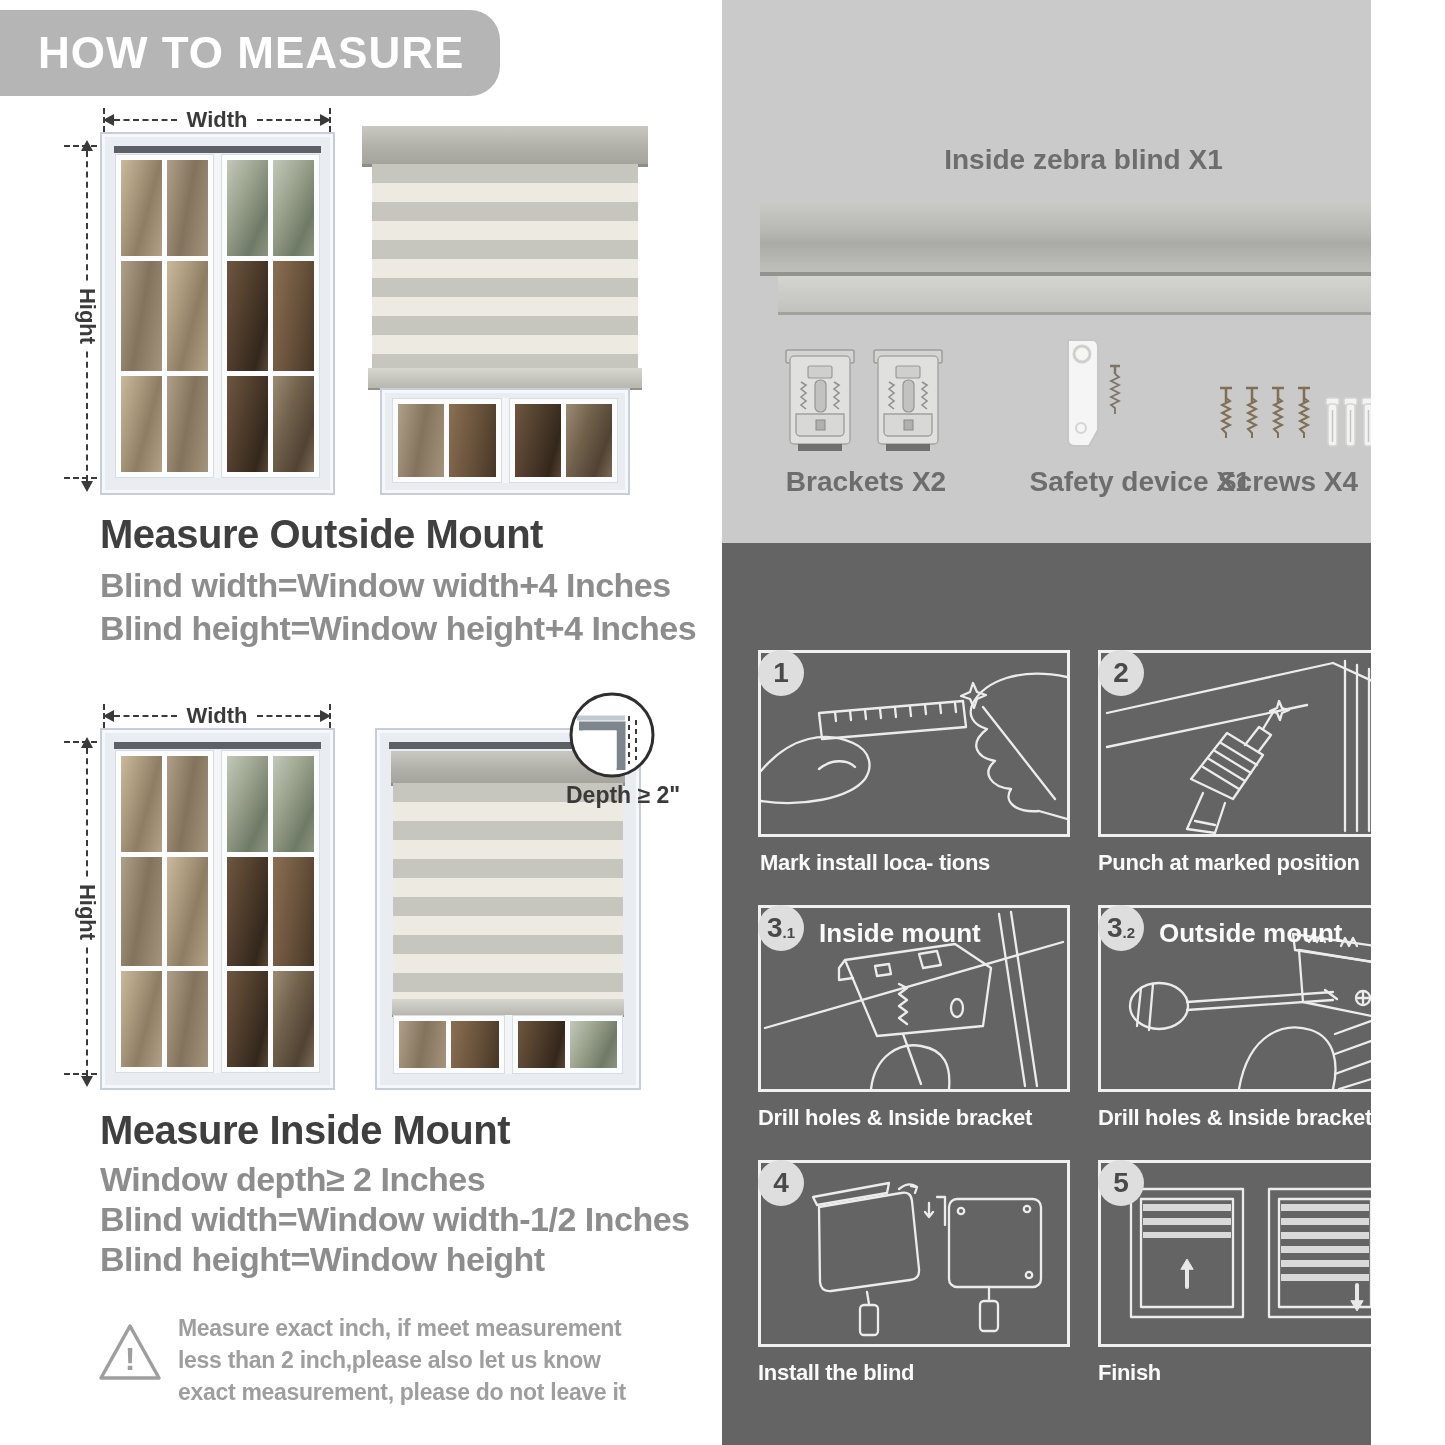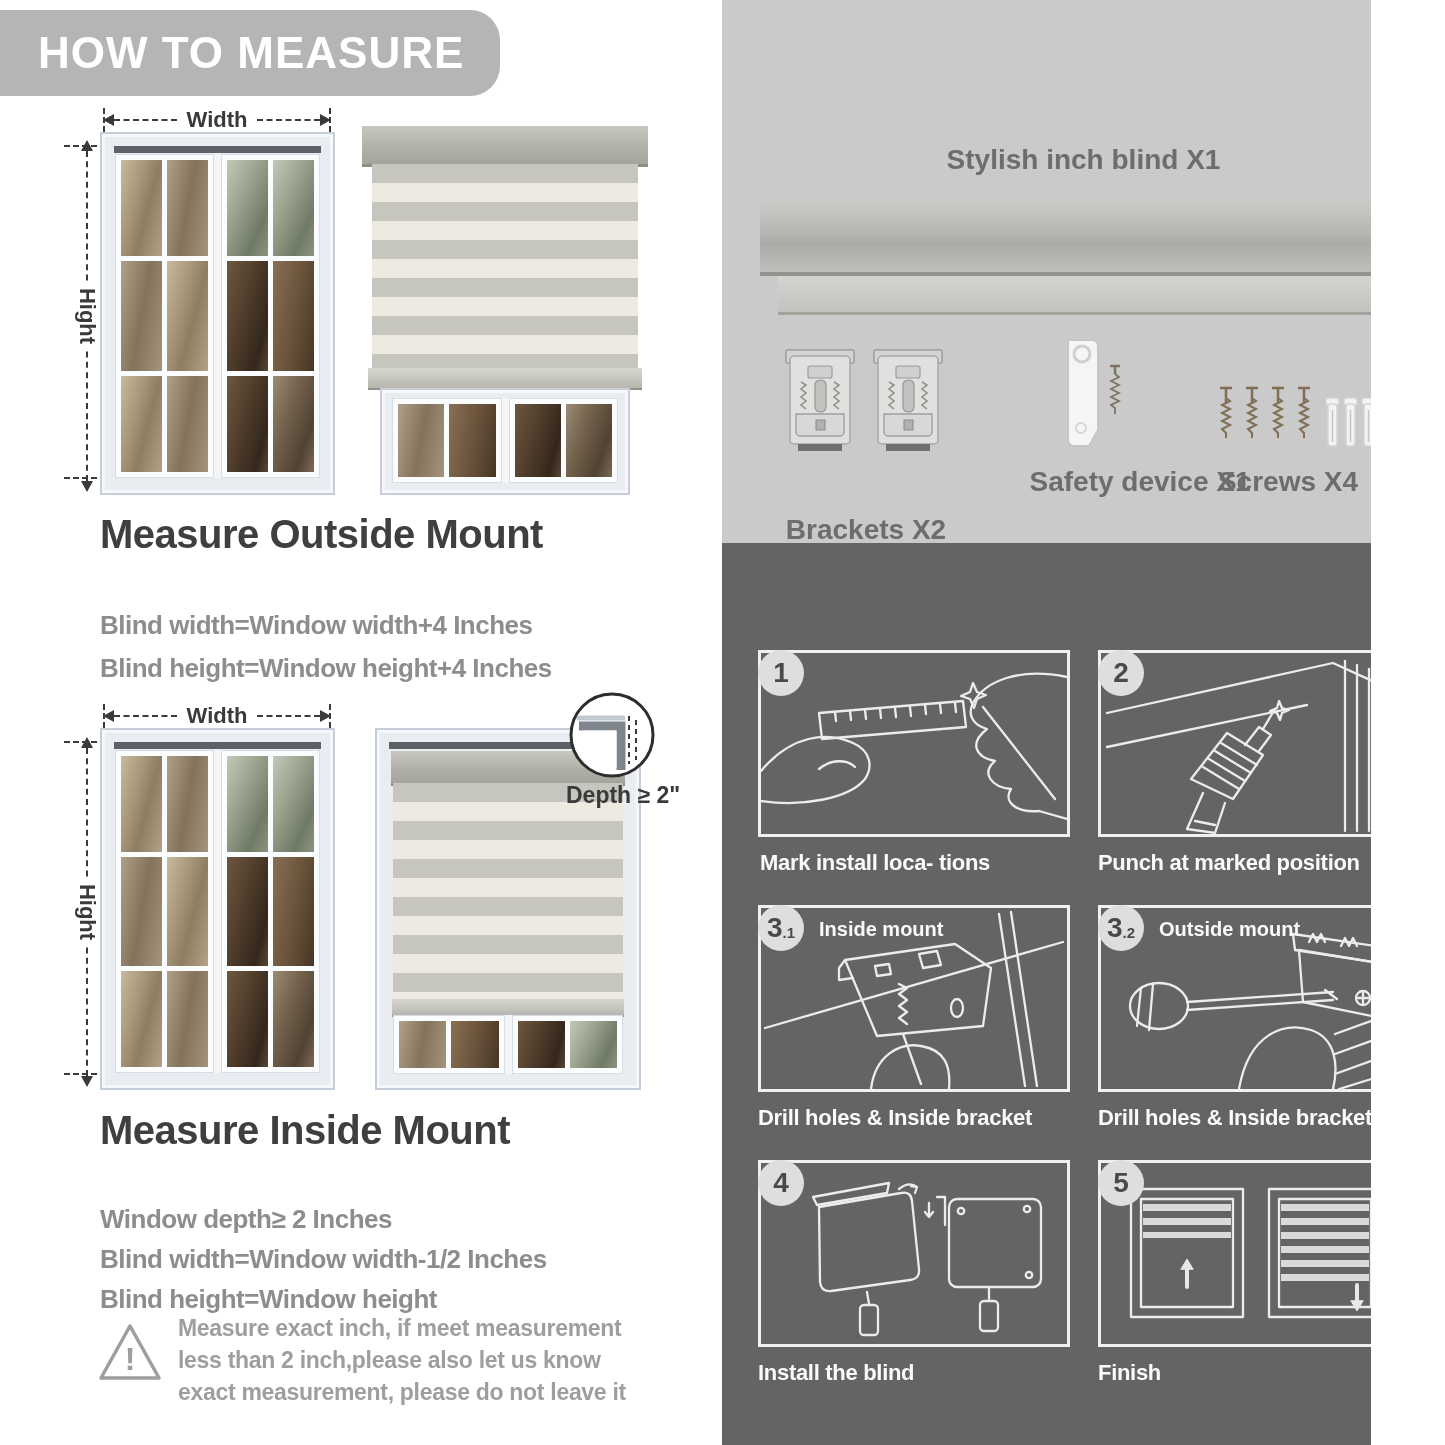--- a/index.html
+++ b/index.html
@@ -6,21 +6,21 @@
   #page{position:relative;width:1371px;height:1445px;background:#ffffff;overflow:hidden;
         font-family:"Liberation Sans","DejaVu Sans",sans-serif;}
   .abs{position:absolute;}
 
   
   .hdr-bar{left:0;top:10px;width:500px;height:86px;background:#b5b5b5;border-radius:0 30px 30px 0;
            display:flex;align-items:center;padding-left:38px;box-sizing:border-box;}
   .hdr-bar span{font-size:44px;font-weight:bold;color:#ffffff;letter-spacing:1px;}
 
   .heading{font-size:40px;font-weight:bold;color:#3f3f3f;letter-spacing:-0.5px;}
-  .formula{font-size:26px;font-weight:bold;color:#8d8d8d;letter-spacing:-0.5px;margin-top:44px;}
+  .formula{font-size:34px;font-weight:bold;color:#8d8d8d;letter-spacing:-0.5px;}
 
   
   .win{background:#e9edf2;border:2px solid #c6cfd9;box-sizing:border-box;box-shadow:inset 0 0 0 3px #f5f7fa;}
   .win-top-strip{position:absolute;left:12px;right:12px;top:12px;height:7px;background:#5c6168;}
   .win-open{position:absolute;left:13px;right:13px;top:20px;bottom:15px;background:#f3f5f7;display:flex;gap:7px;}
   .sash{flex:1;display:grid;grid-template-columns:1fr 1fr;grid-template-rows:1fr 1.15fr 1fr;gap:5px;
         padding:5px;background:#fbfcfd;border:1px solid #d7dde4;box-sizing:border-box;}
   .gA{background:linear-gradient(105deg,#c9b99d,#a8977b 35%,#8e7d63 60%,#b3a287);}
   .gB{background:linear-gradient(100deg,#b0a089,#83735c 50%,#a4947c);}
   .gC{background:linear-gradient(115deg,#c3c8b8,#99a18c 40%,#6f7a66 75%,#8b947e);}
@@ -65,21 +65,21 @@
   .dark-section{left:722px;top:543px;width:723px;height:902px;background:#646464;}
   .mount-bar{left:722px;top:557px;width:598px;height:76px;background:#ffffff;border-radius:0 24px 24px 0;
              display:flex;align-items:center;padding-left:30px;box-sizing:border-box;}
   .mount-bar span{font-size:38px;font-weight:bold;color:#3c3c3c;letter-spacing:-1px;}
 
   .panel{position:absolute;width:312px;height:187px;border:3px solid #f0f0f0;box-sizing:border-box;}
   .badge{position:absolute;left:-3px;top:-3px;width:46px;height:46px;border-radius:50%;background:#dedede;
          display:flex;align-items:center;justify-content:center;color:#4a4a4a;font-weight:bold;}
   .badge .n{font-size:28px;}
   .badge .s{font-size:15px;margin-top:8px;}
-  .panel-label{position:absolute;left:58px;top:10px;font-size:20px;font-weight:bold;color:#fafafa;}
+  .panel-label{position:absolute;left:58px;top:10px;font-size:26px;font-weight:bold;color:#fafafa;}
   .panel-caption{position:absolute;width:330px;font-size:22px;font-weight:bold;color:#fafafa;letter-spacing:-0.3px;}
   .lineart{position:absolute;left:0;top:0;}
 </style>
 </head>
 <body>
 
 <div id="page">
 
   <div class="abs hdr-bar">
     <span>HOW TO MEASURE</span>
@@ -221,21 +221,21 @@
   <div class="abs formula" style="left:100px;top:1200px;">Blind width=Window width-1/2 Inches</div>
   <div class="abs formula" style="left:100px;top:1240px;">Blind height=Window height</div>
 
   <svg class="abs" style="left:96px;top:1320px;" width="68" height="66">
     <polygon points="34,6 63,58 5,58" fill="none" stroke="#9e9e9e" stroke-width="3.5" stroke-linejoin="round"></polygon>
     <text x="34" y="50" text-anchor="middle" font-size="32" font-weight="bold" fill="#9e9e9e" font-family="Liberation Sans, sans-serif">!</text>
   </svg>
   <div class="abs warn-text" style="left:178px;top:1312px;width:450px;">Measure exact inch, if meet measurement less than 2 inch,please also let us know exact measurement, please do not leave it</div>
 
   <div class="abs right-top"></div>
-  <div class="abs blind-title">Stylish inch blind X1</div>
+  <div class="abs blind-title">Inside zebra blind X1</div>
 
   <div class="abs rail-main"></div>
   <div class="abs rail-under"></div>
 
   <svg class="abs" style="left:784px;top:346px;" width="164px" height="112">
     <g>
       <rect x="2" y="4" width="68" height="13" rx="2" fill="#d4d4d2" stroke="#9d9d9b" stroke-width="1.5"></rect>
       <rect x="6" y="10" width="60" height="88" rx="4" fill="#e0e0de" stroke="#a7a7a5" stroke-width="1.5"></rect>
       <rect x="24" y="20" width="24" height="12" rx="2" fill="#cfcfcd" stroke="#9a9a98" stroke-width="1.2"></rect>
       <path d="M17,36 l5,3 -5,4 5,4 -5,4 5,4 -5,4 5,4" stroke="#8f8f8d" stroke-width="1.6" fill="none"></path>
@@ -302,21 +302,21 @@
           <line x1="6.5" y1="28" x2="6.5" y2="60" stroke="#c4c4c2"></line>
         </g>
       <g transform="translate(162,0)">
           <rect x="0" y="16" width="13" height="7" rx="2"></rect>
           <rect x="2" y="22" width="9" height="42" rx="3"></rect>
           <line x1="6.5" y1="28" x2="6.5" y2="60" stroke="#c4c4c2"></line>
         </g>
     </g>
   </svg>
 
-  <div class="abs item-caption" style="left:866px;top:466px;margin-top:48px;">Brackets X2</div>
+  <div class="abs item-caption" style="left:866px;top:466px;">Brackets X2</div>
   <div class="abs item-caption" style="left:1140px;top:466px;">Safety device X1</div>
   <div class="abs item-caption" style="left:1288px;top:466px;">Screws X4</div>
 
   <div class="abs dark-section"></div>
 
   <div class="panel" style="left:758px;top:650px;">
     <svg class="lineart" width="306" height="181" viewBox="0 0 306 181">
       <g stroke="#ececec" stroke-width="2.3" fill="none" stroke-linecap="round" stroke-linejoin="round">
         <path d="M306,24 C258,14 224,28 212,50 C206,62 212,72 226,76 C208,90 214,104 234,108 C220,120 230,134 250,136 C242,148 254,160 278,158 L306,166"></path>
         <path d="M222,54 L294,146"></path>

